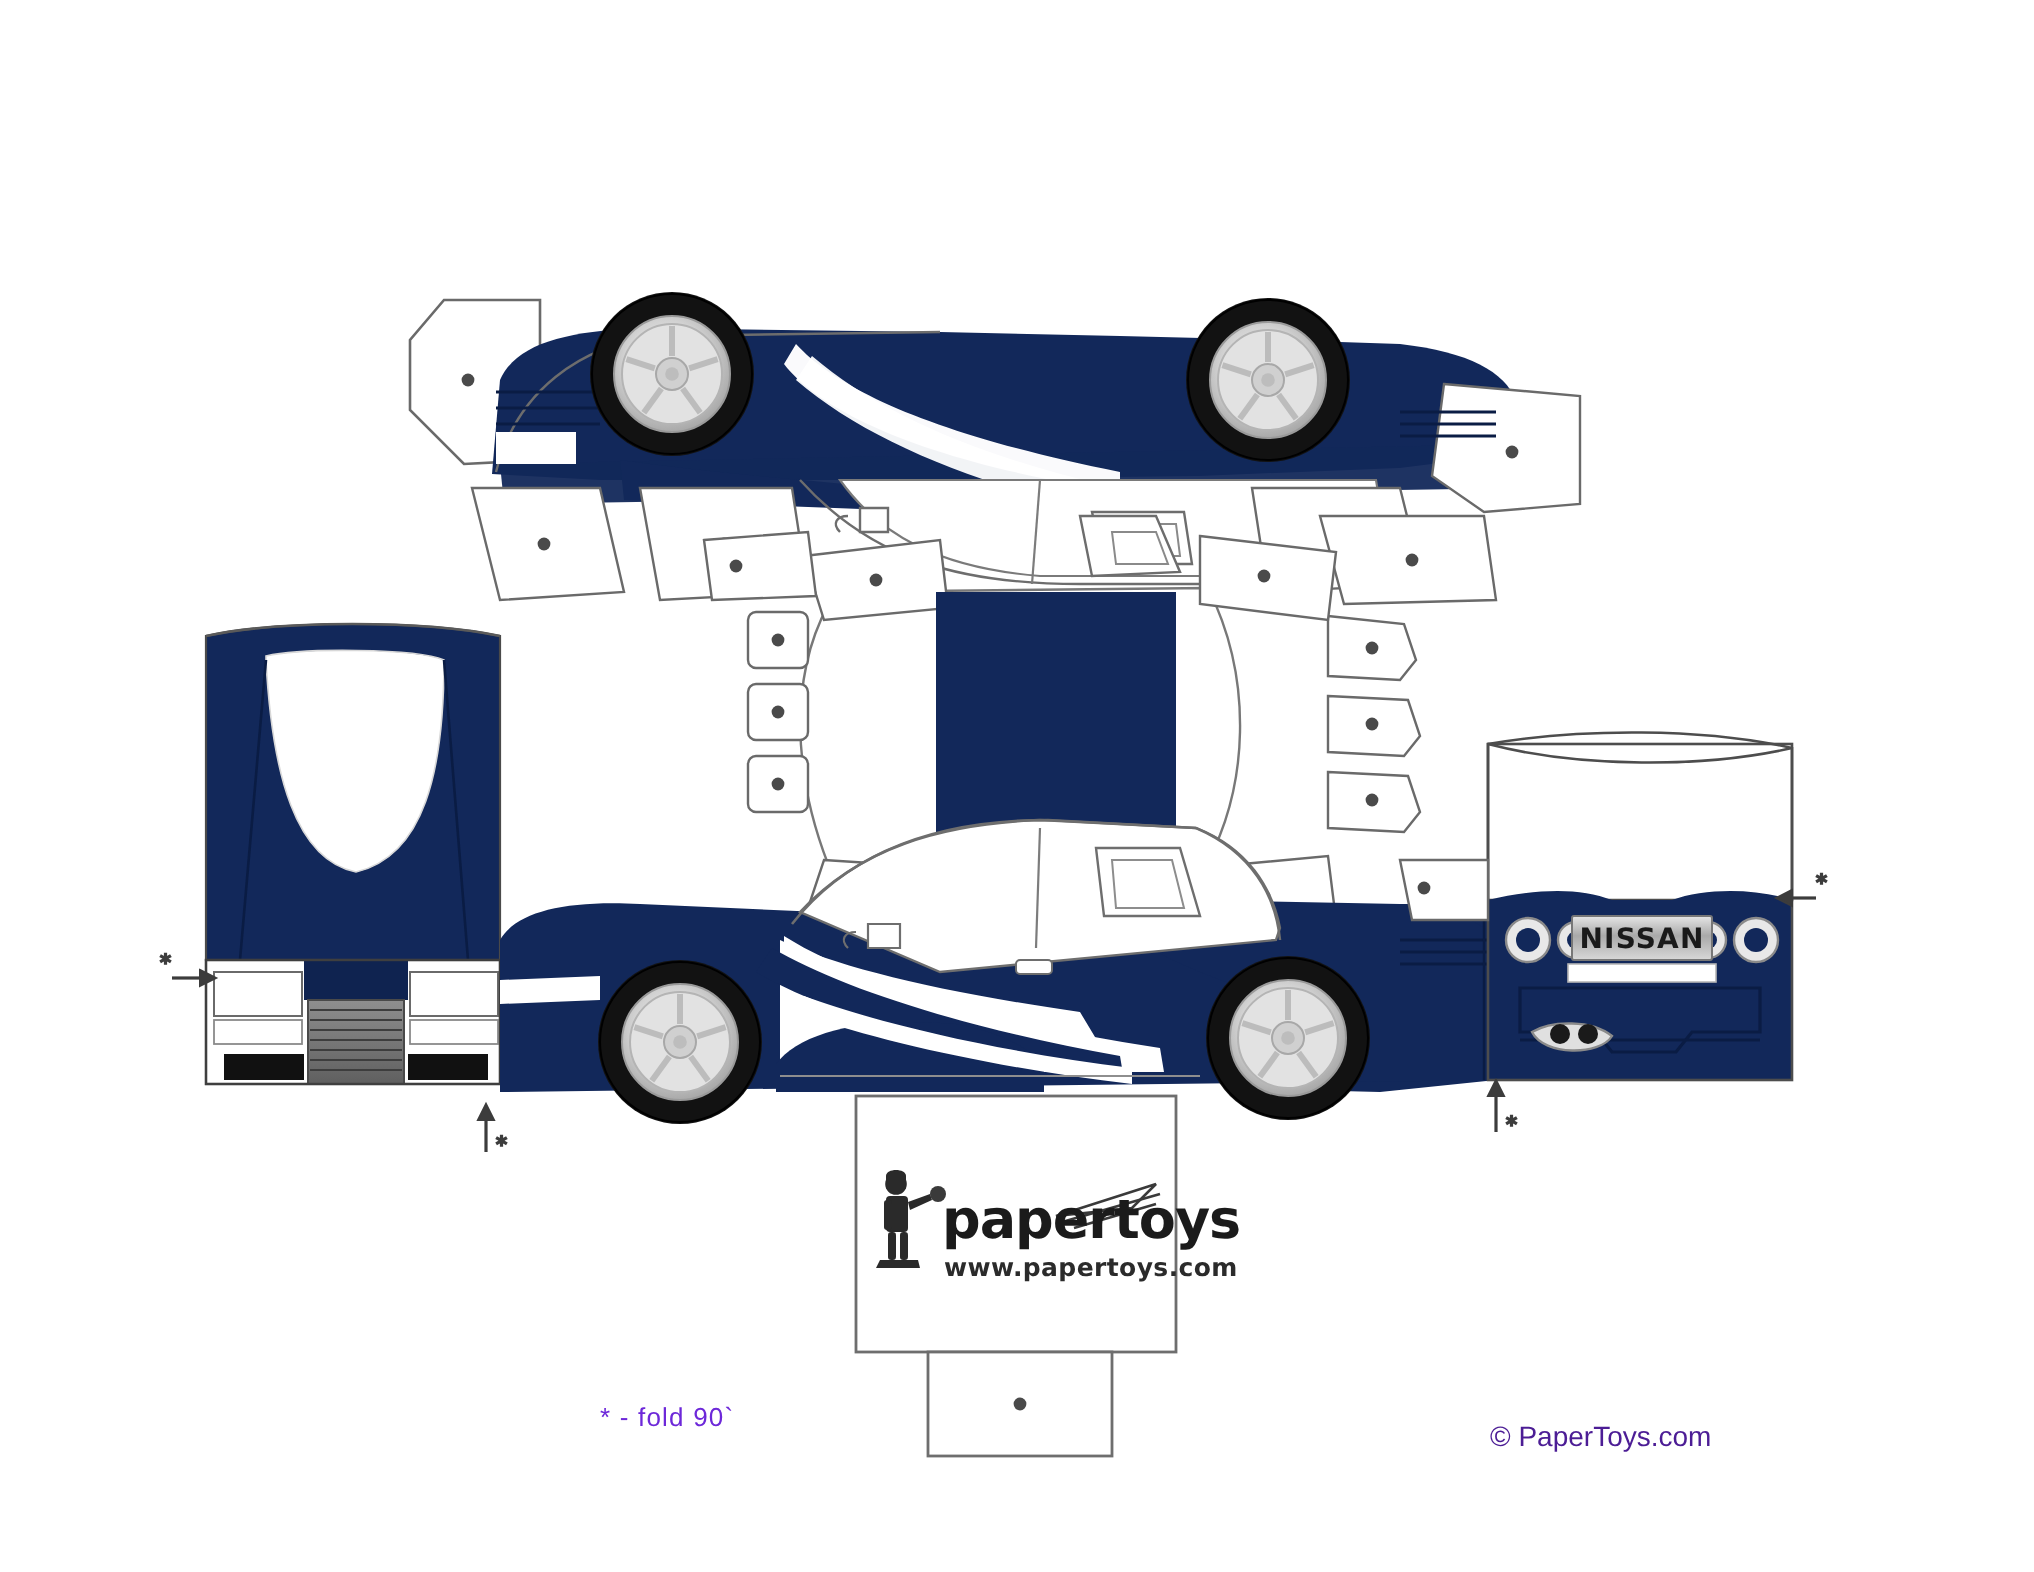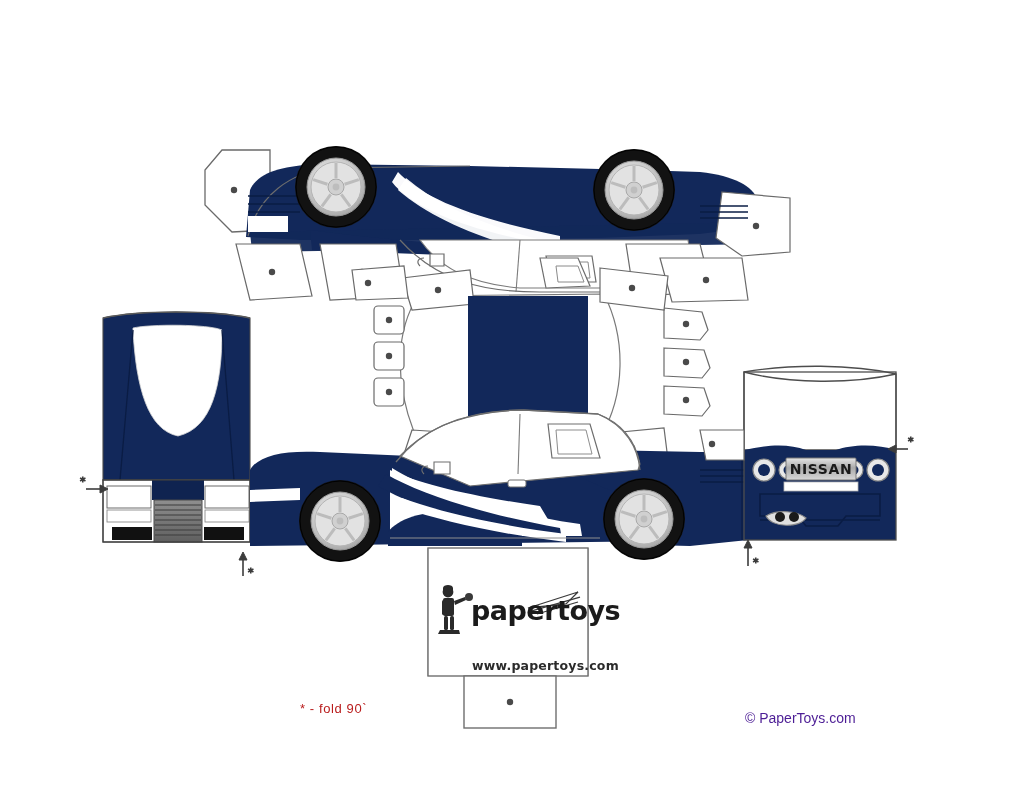--- a/index.html
+++ b/index.html
@@ -21,21 +21,21 @@
     position: absolute;
     color: #666666;
     font-family: "Liberation Sans", sans-serif;
     white-space: nowrap;
     user-select: none;
   }
   #fold-note {
     left: 300px; top: 701px;
     font-size: 13px;
     letter-spacing: 0.6px;
-    color: #b91c1c;
+    color: #6d28d9;
   }
   #copyright {
     left: 745px; top: 710px;
     font-size: 14px;
     color: #4c1d95;
   }
   .logo-word {
     position: absolute;
     font-family: "DejaVu Sans", sans-serif;
     font-weight: bold;
@@ -46,21 +46,20 @@
     left: 471px; top: 595px;
     font-size: 27px;
     letter-spacing: -0.5px;
     text-align: right;
   }
   #logo-url {
     left: 472px; top: 626px;
     font-size: 12.5px;
     letter-spacing: 0.2px;
     color: #2b2b2b;
-    margin-top: 32px;
   }
 </style>
 </head>
 <body>
 
 <div id="page">
 
   <svg id="sheet" viewBox="0 0 1017 786" width="1017" height="786" xmlns="http://www.w3.org/2000/svg">
 
     <defs>

